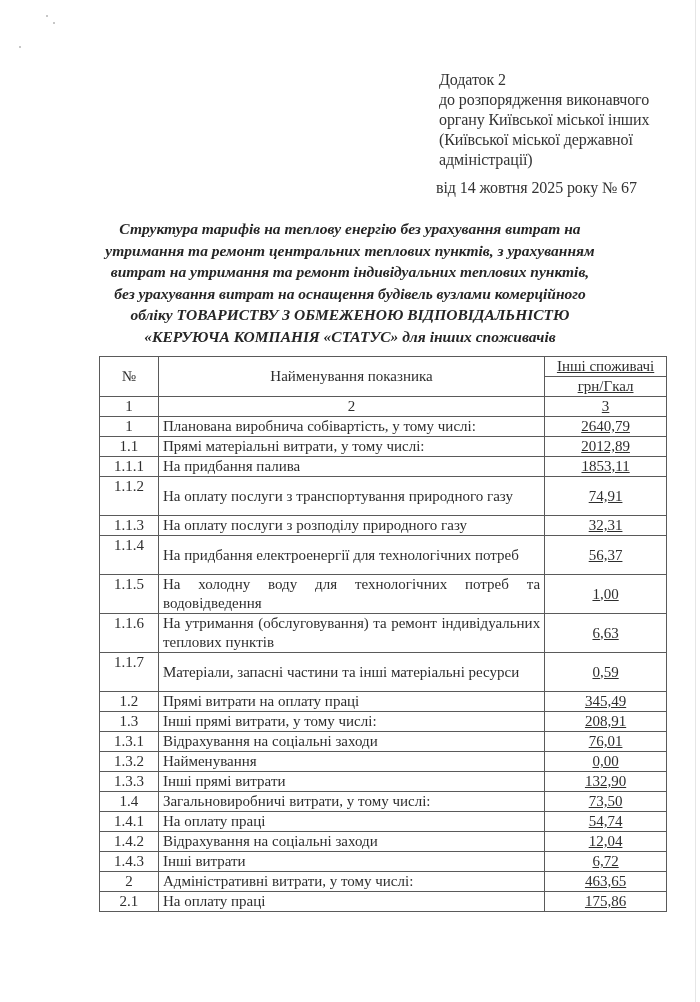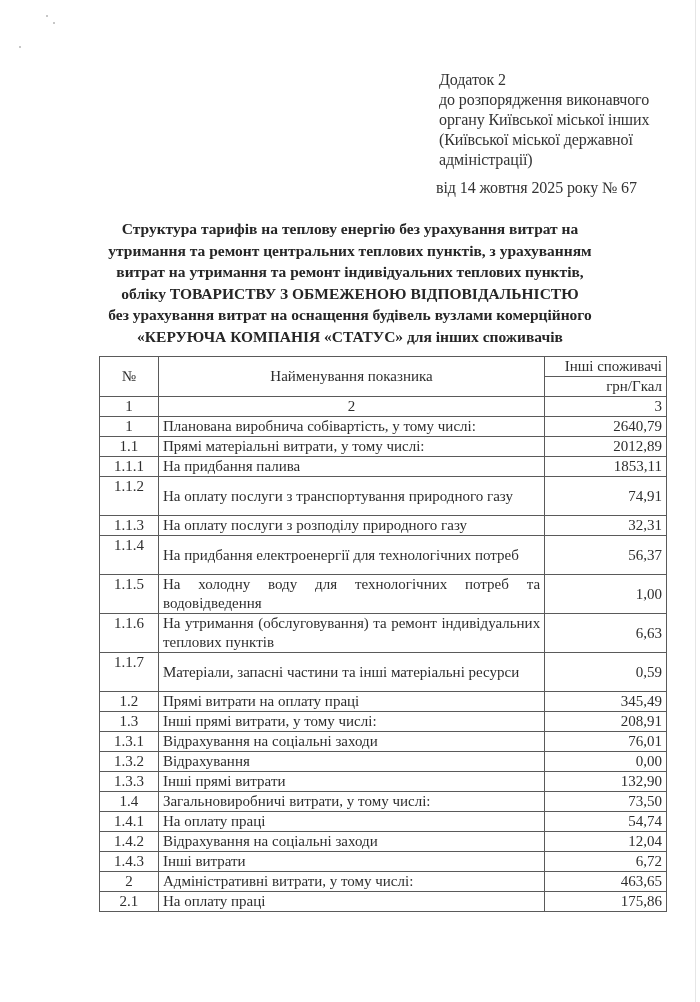--- a/index.html
+++ b/index.html
@@ -47,20 +47,21 @@
     .title {
       position: absolute;
       left: 60px;
       width: 580px;
       top: 218px;
       text-align: center;
       font-weight: bold;
       font-size: 15.5px;
       line-height: 21.6px;
       color: #262626;
+      font-style: italic;
     }
     .title .line { white-space: nowrap; }
     table.tariff {
       position: absolute;
       left: 99px;
       top: 356px;
       width: 568px;
       border-collapse: collapse;
       font-size: 15px;
       color: #2e2e2e;
@@ -68,21 +69,21 @@
     table.tariff td, table.tariff th {
       border: 1px solid #5a5a5a;
       padding: 0 4px;
       font-weight: normal;
       line-height: 19px;
     }
     col.c-no { width: 59px; }
     col.c-name { width: 387px; }
     col.c-val { width: 122px; }
     .num { text-align: center; }
-    .val { text-align: right; }
+    .val { text-align: center; text-decoration: underline; }
     .name { text-align: justify; text-align-last: left; }
     .hdr-top { height: 19px; }
     .hdr-bot { height: 18px; }
     tr.single td { height: 18.6px; }
     tr.double td { height: 38px; }
     tr.double td.num { vertical-align: top; text-align: center; }
     tr.double td.val { vertical-align: middle; }
   </style>
 </head>
 <body>
@@ -98,22 +99,22 @@
   <div class="line">органу Київської міської інших</div>
   <div class="line">(Київської міської державної</div>
   <div class="line">адміністрації)</div>
   <div class="line date-line">від 14 жовтня 2025 року № 67</div>
 </div>
 
 <div class="title">
   <div class="line">Структура тарифів на теплову енергію без урахування витрат на</div>
   <div class="line">утримання та ремонт центральних теплових пунктів, з урахуванням</div>
   <div class="line">витрат на утримання та ремонт індивідуальних теплових пунктів,</div>
+  <div class="line">без урахування витрат на оснащення будівель вузлами комерційного</div>
   <div class="line">обліку ТОВАРИСТВУ З ОБМЕЖЕНОЮ ВІДПОВІДАЛЬНІСТЮ</div>
-  <div class="line">без урахування витрат на оснащення будівель вузлами комерційного</div>
   <div class="line">«КЕРУЮЧА КОМПАНІЯ «СТАТУС» для інших споживачів</div>
 </div>
 
 <table class="tariff">
   <colgroup>
     <col class="c-no">
     <col class="c-name">
     <col class="c-val">
   </colgroup>
   <thead>
@@ -187,21 +188,21 @@
         <td class="name">Інші прямі витрати, у тому числі:</td>
         <td class="val">208,91</td>
       </tr>
       <tr class="single">
         <td class="num">1.3.1</td>
         <td class="name">Відрахування на соціальні заходи</td>
         <td class="val">76,01</td>
       </tr>
       <tr class="single">
         <td class="num">1.3.2</td>
-        <td class="name">Відрахування</td>
+        <td class="name">Найменування</td>
         <td class="val">0,00</td>
       </tr>
       <tr class="single">
         <td class="num">1.3.3</td>
         <td class="name">Інші прямі витрати</td>
         <td class="val">132,90</td>
       </tr>
       <tr class="single">
         <td class="num">1.4</td>
         <td class="name">Загальновиробничі витрати, у тому числі:</td>

